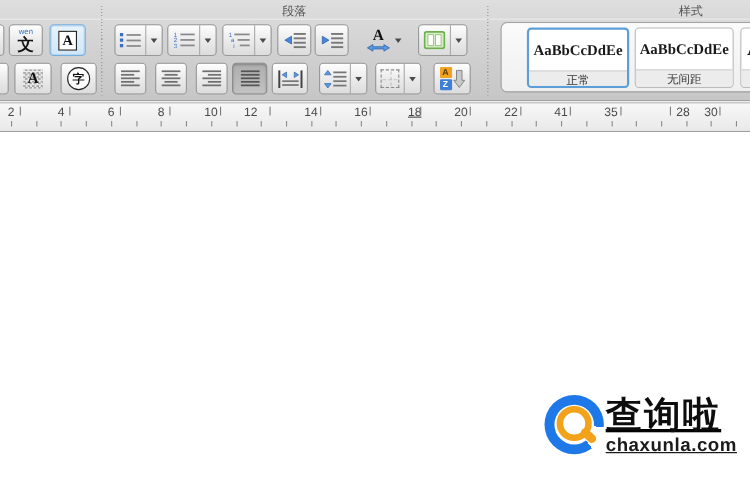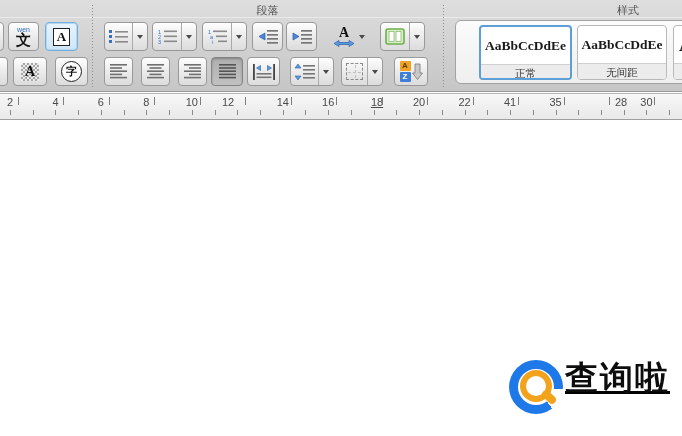--- a/index.html
+++ b/index.html
@@ -385,17 +385,18 @@
   <div class="doc">
     <div class="wm">
       <span class="wm-ring">
         <span class="ring"></span>
         <span class="ring-hole"></span>
         <span class="lens"></span>
         <span class="handle"></span>
       </span>
       <span class="wm-text">
         <div class="wm-brand cjk">查询啦</div>
+        <div class="wm-domain">chaxunla.com</div>
       </span>
     </div>
   </div>
 
 </div>
 
 </body></html>

